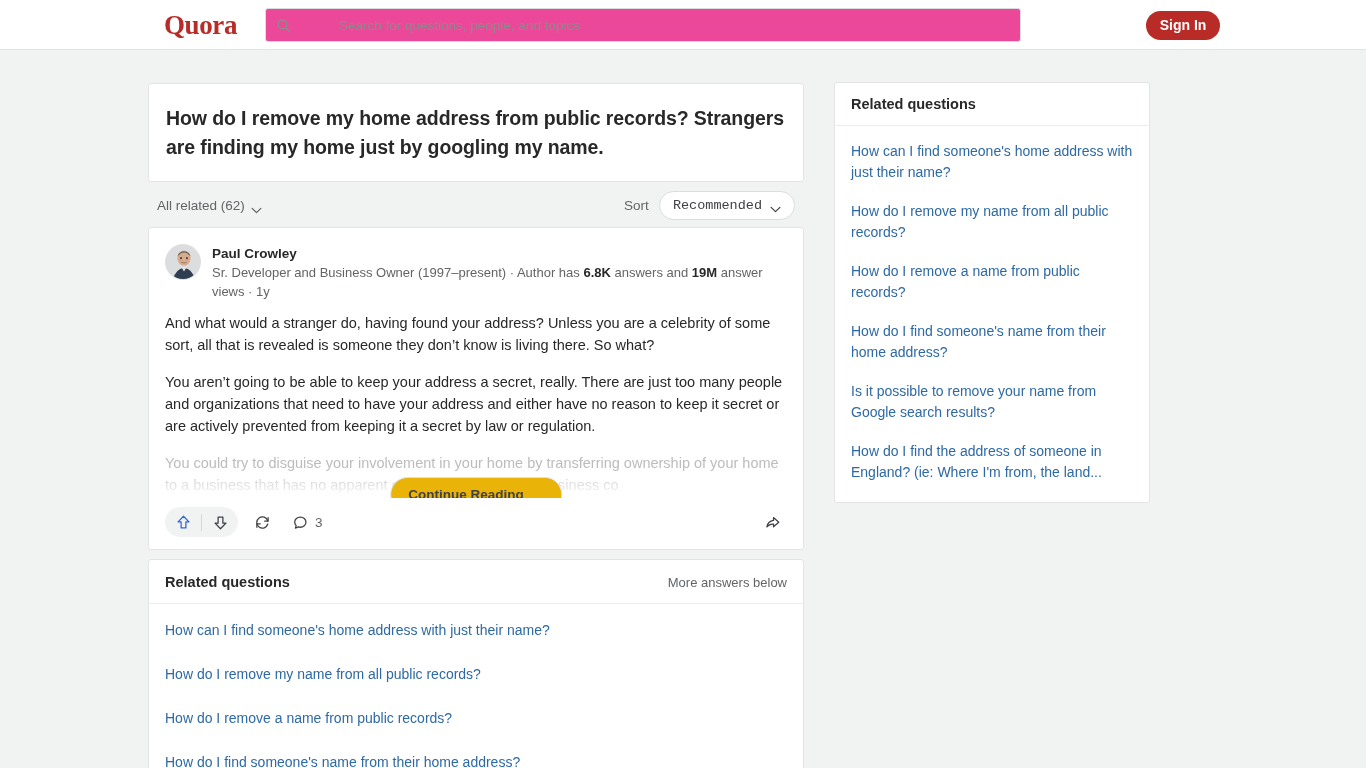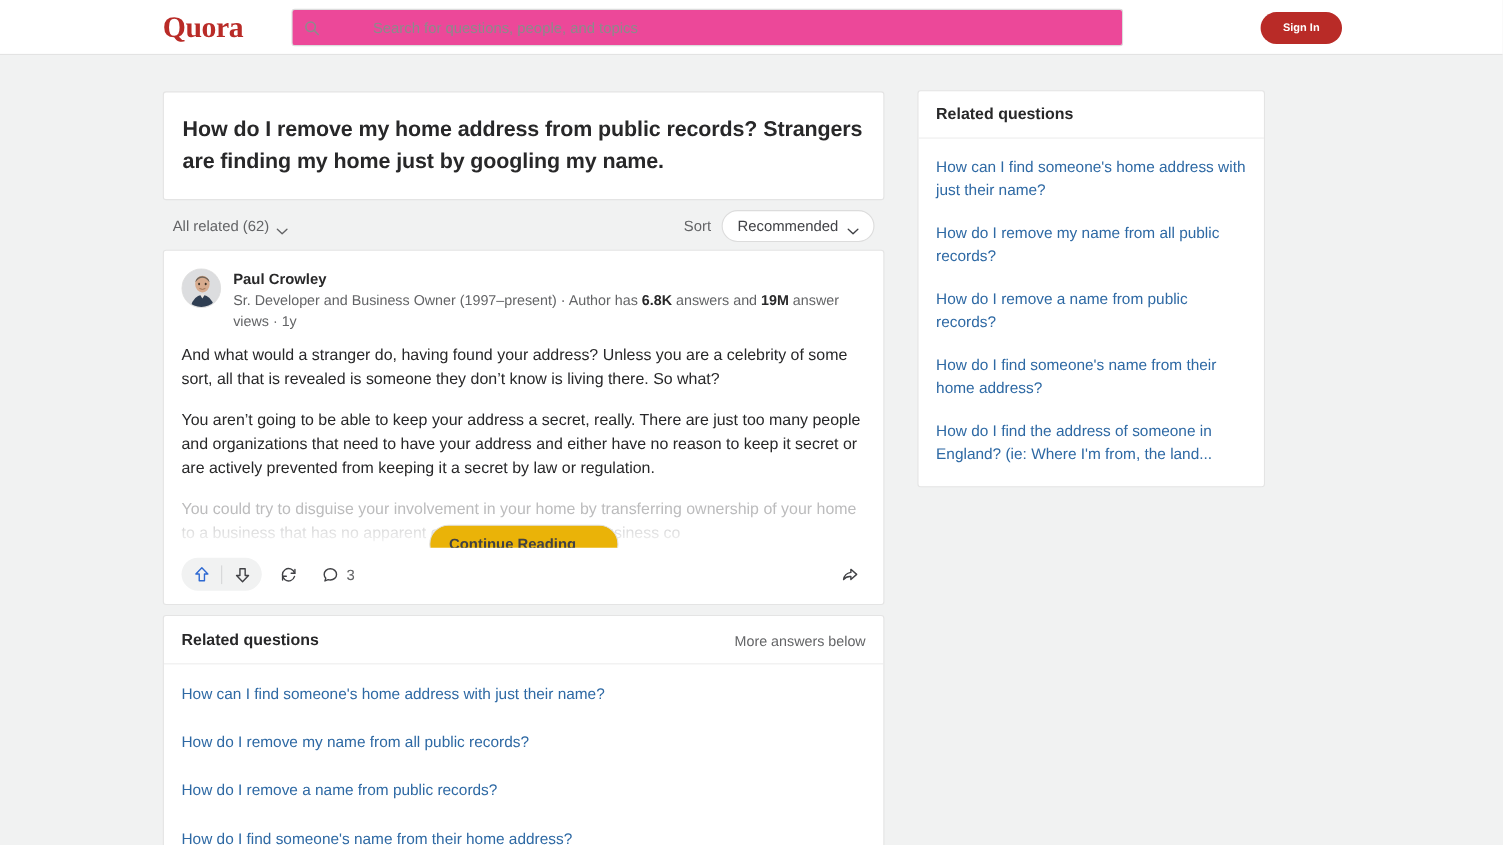--- a/index.html
+++ b/index.html
@@ -20,21 +20,21 @@
     top: 0; left: 0;
     width: 1366px;
     height: 50px;
     background: #ffffff;
     border-bottom: 1px solid #e3e3e3;
     display: flex;
     align-items: center;
   }
   .logo {
     position: absolute;
-    left: 148px;
+    left: 164px;
     top: 9px;
     font-family: "Liberation Serif", serif;
     font-weight: bold;
     font-size: 27px;
     letter-spacing: -0.4px;
     color: #b92b27;
     line-height: 32px;
   }
   .searchbox {
     position: absolute;
@@ -66,21 +66,21 @@
     position: absolute;
     left: 1146px;
     top: 11px;
     width: 74px;
     height: 29px;
     background: #b92b27;
     color: #ffffff;
     border: 0;
     border-radius: 15px;
     font-family: "Liberation Sans", sans-serif;
-    font-size: 10px;
+    font-size: 14px;
     font-weight: bold;
     cursor: pointer;
     line-height: 29px;
     text-align: center;
     padding: 0;
   }
 
   
   .page {
     position: absolute;
@@ -142,20 +142,21 @@
     display: flex;
     align-items: center;
     gap: 8px;
     background: #ffffff;
     border: 1px solid #dcdcdc;
     border-radius: 17px;
     padding: 6px 13px;
     font-size: 13.5px;
     color: #404145;
     cursor: pointer;
+    font-family: Liberation Mono, monospace;
   }
   .chev { display: inline-block; width: 11px; height: 7px; }
 
   
   .answer-card { margin-top: 0; padding: 0; overflow: hidden; }
   .author-row {
     display: flex;
     padding: 16px 16px 0 16px;
     gap: 11px;
   }
@@ -450,18 +451,19 @@
   </div>
 
   <div class="side-col">
     <div class="card">
       <div class="side-head">Related questions</div>
       <div class="side-list">
         <a class="side-item">How can I find someone's home address with just their name?</a>
         <a class="side-item">How do I remove my name from all public records?</a>
         <a class="side-item">How do I remove a name from public records?</a>
         <a class="side-item">How do I find someone's name from their home address?</a>
+        <a class="side-item">Is it possible to remove your name from Google search results?</a>
         <a class="side-item">How do I find the address of someone in England? (ie: Where I'm from, the land...</a>
       </div>
     </div>
   </div>
 
 </div>
 
 </body></html>

